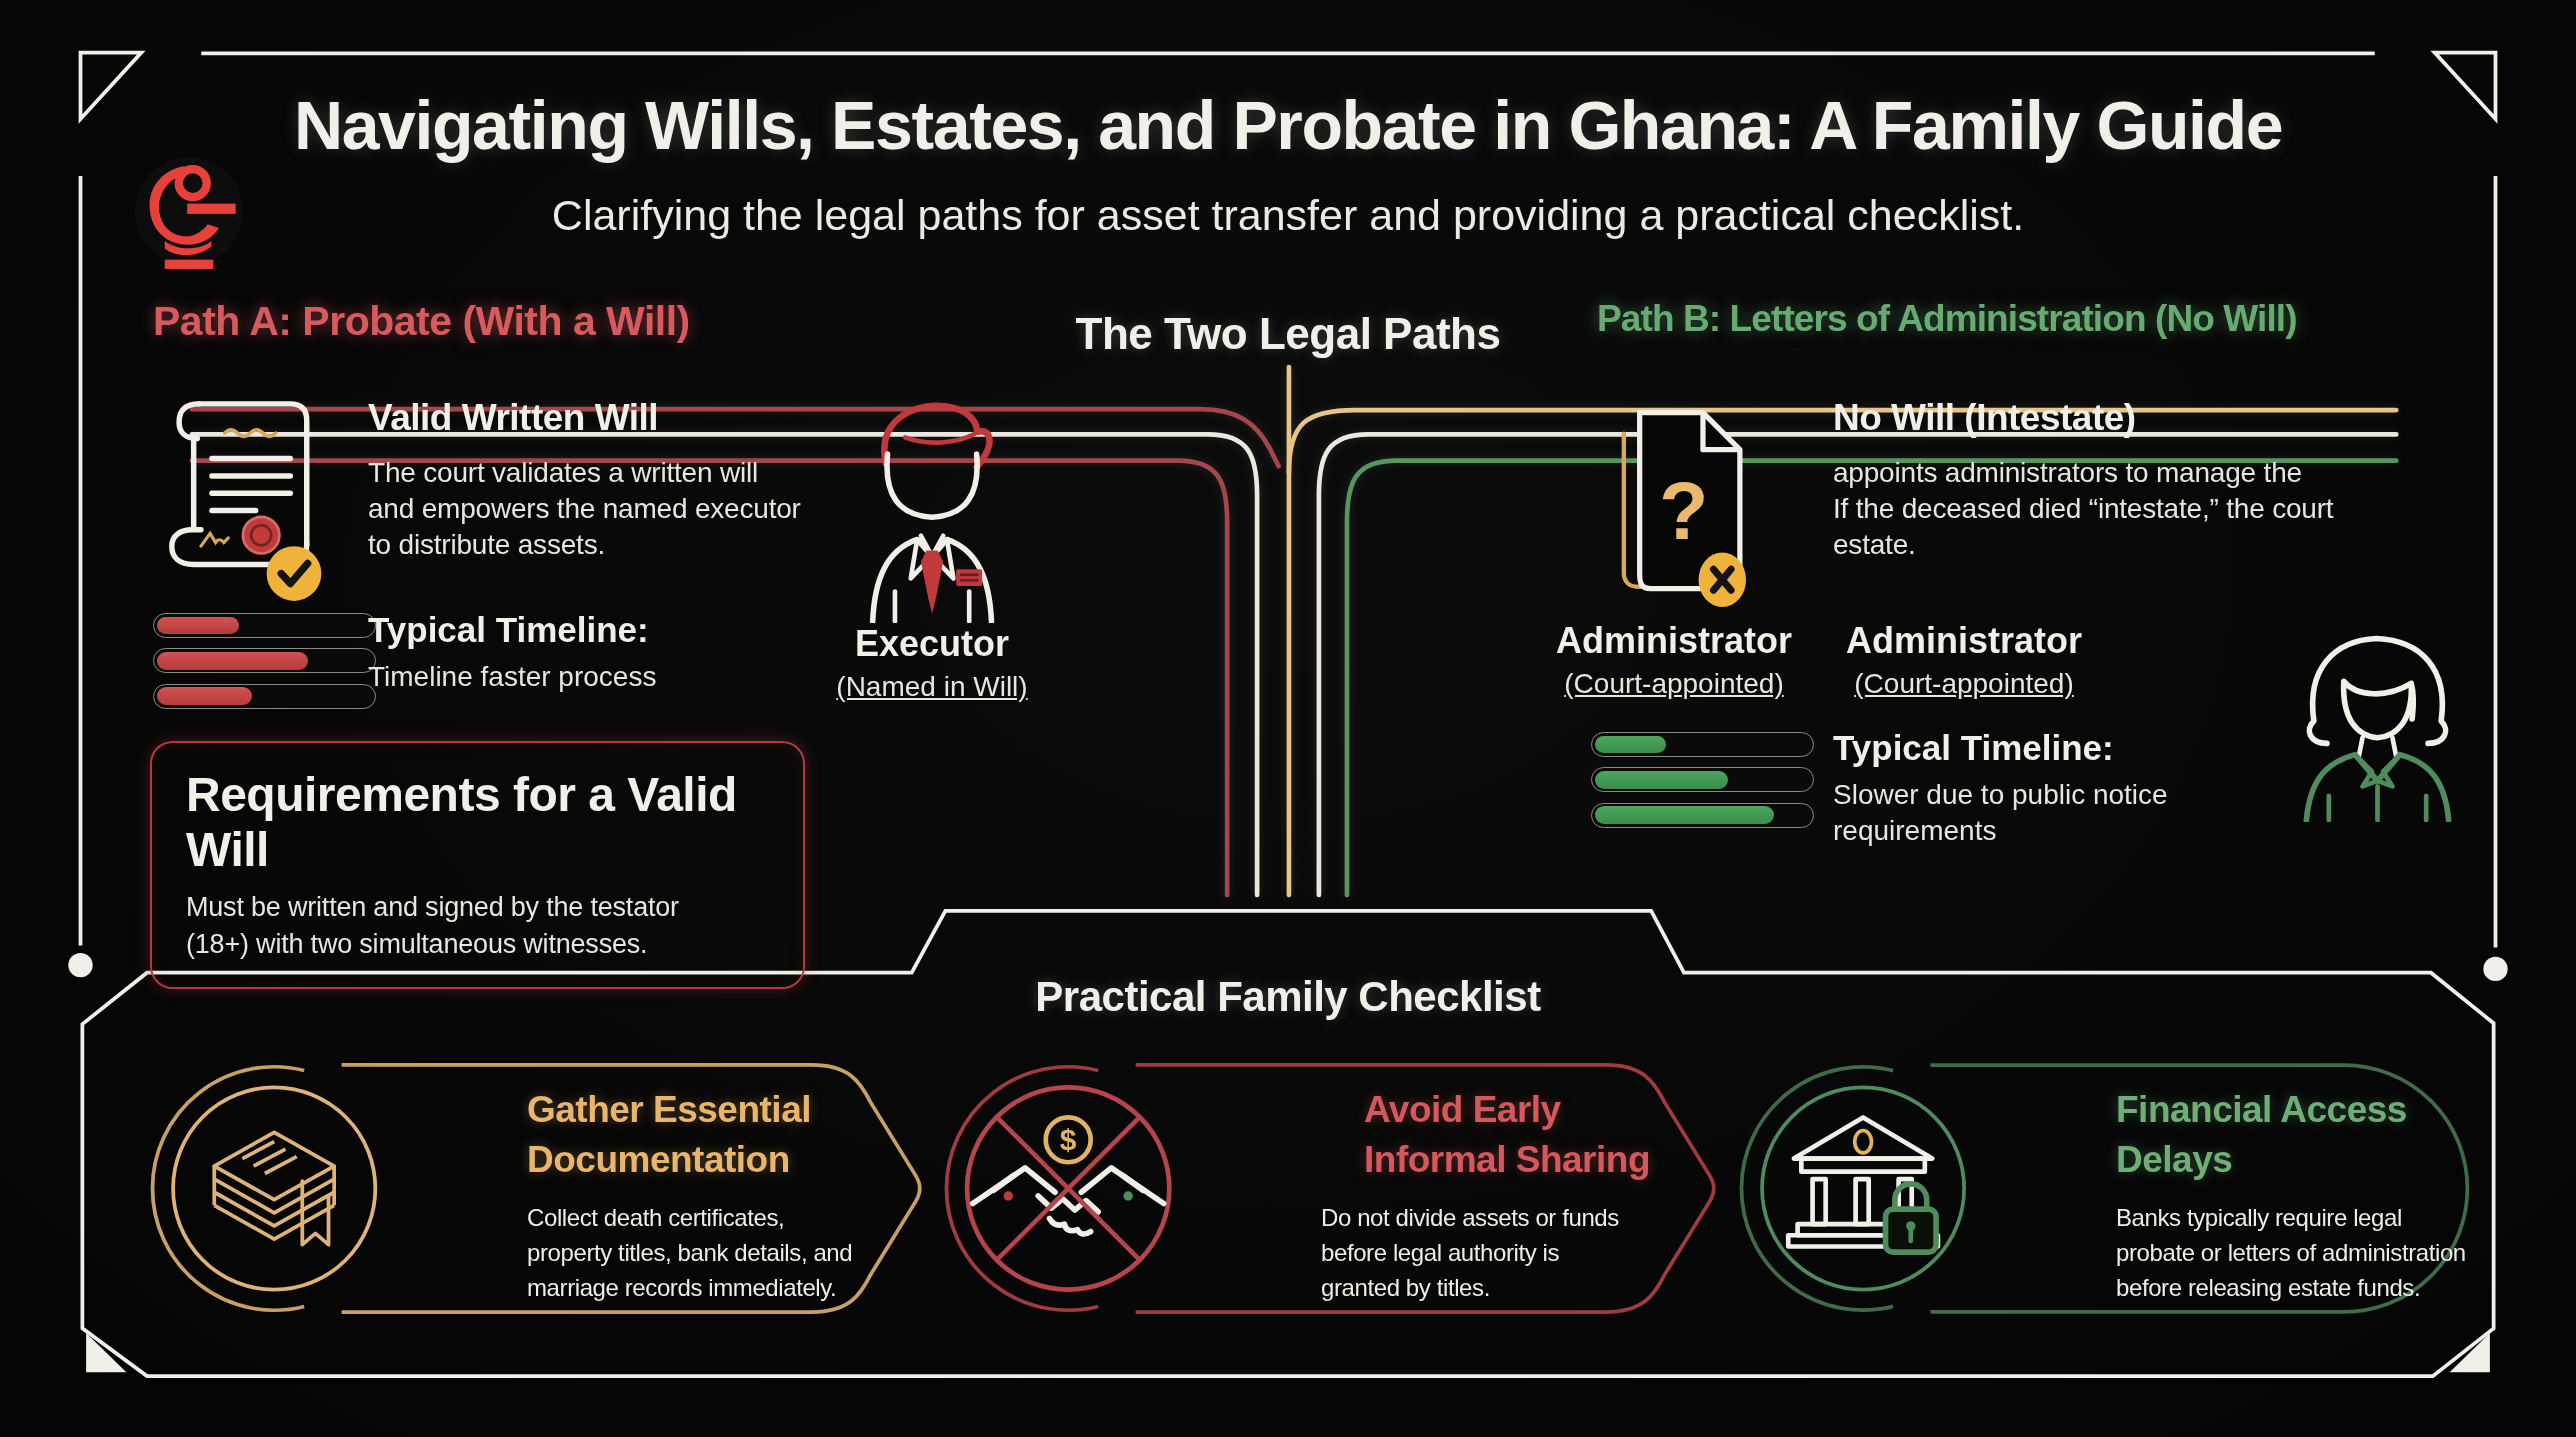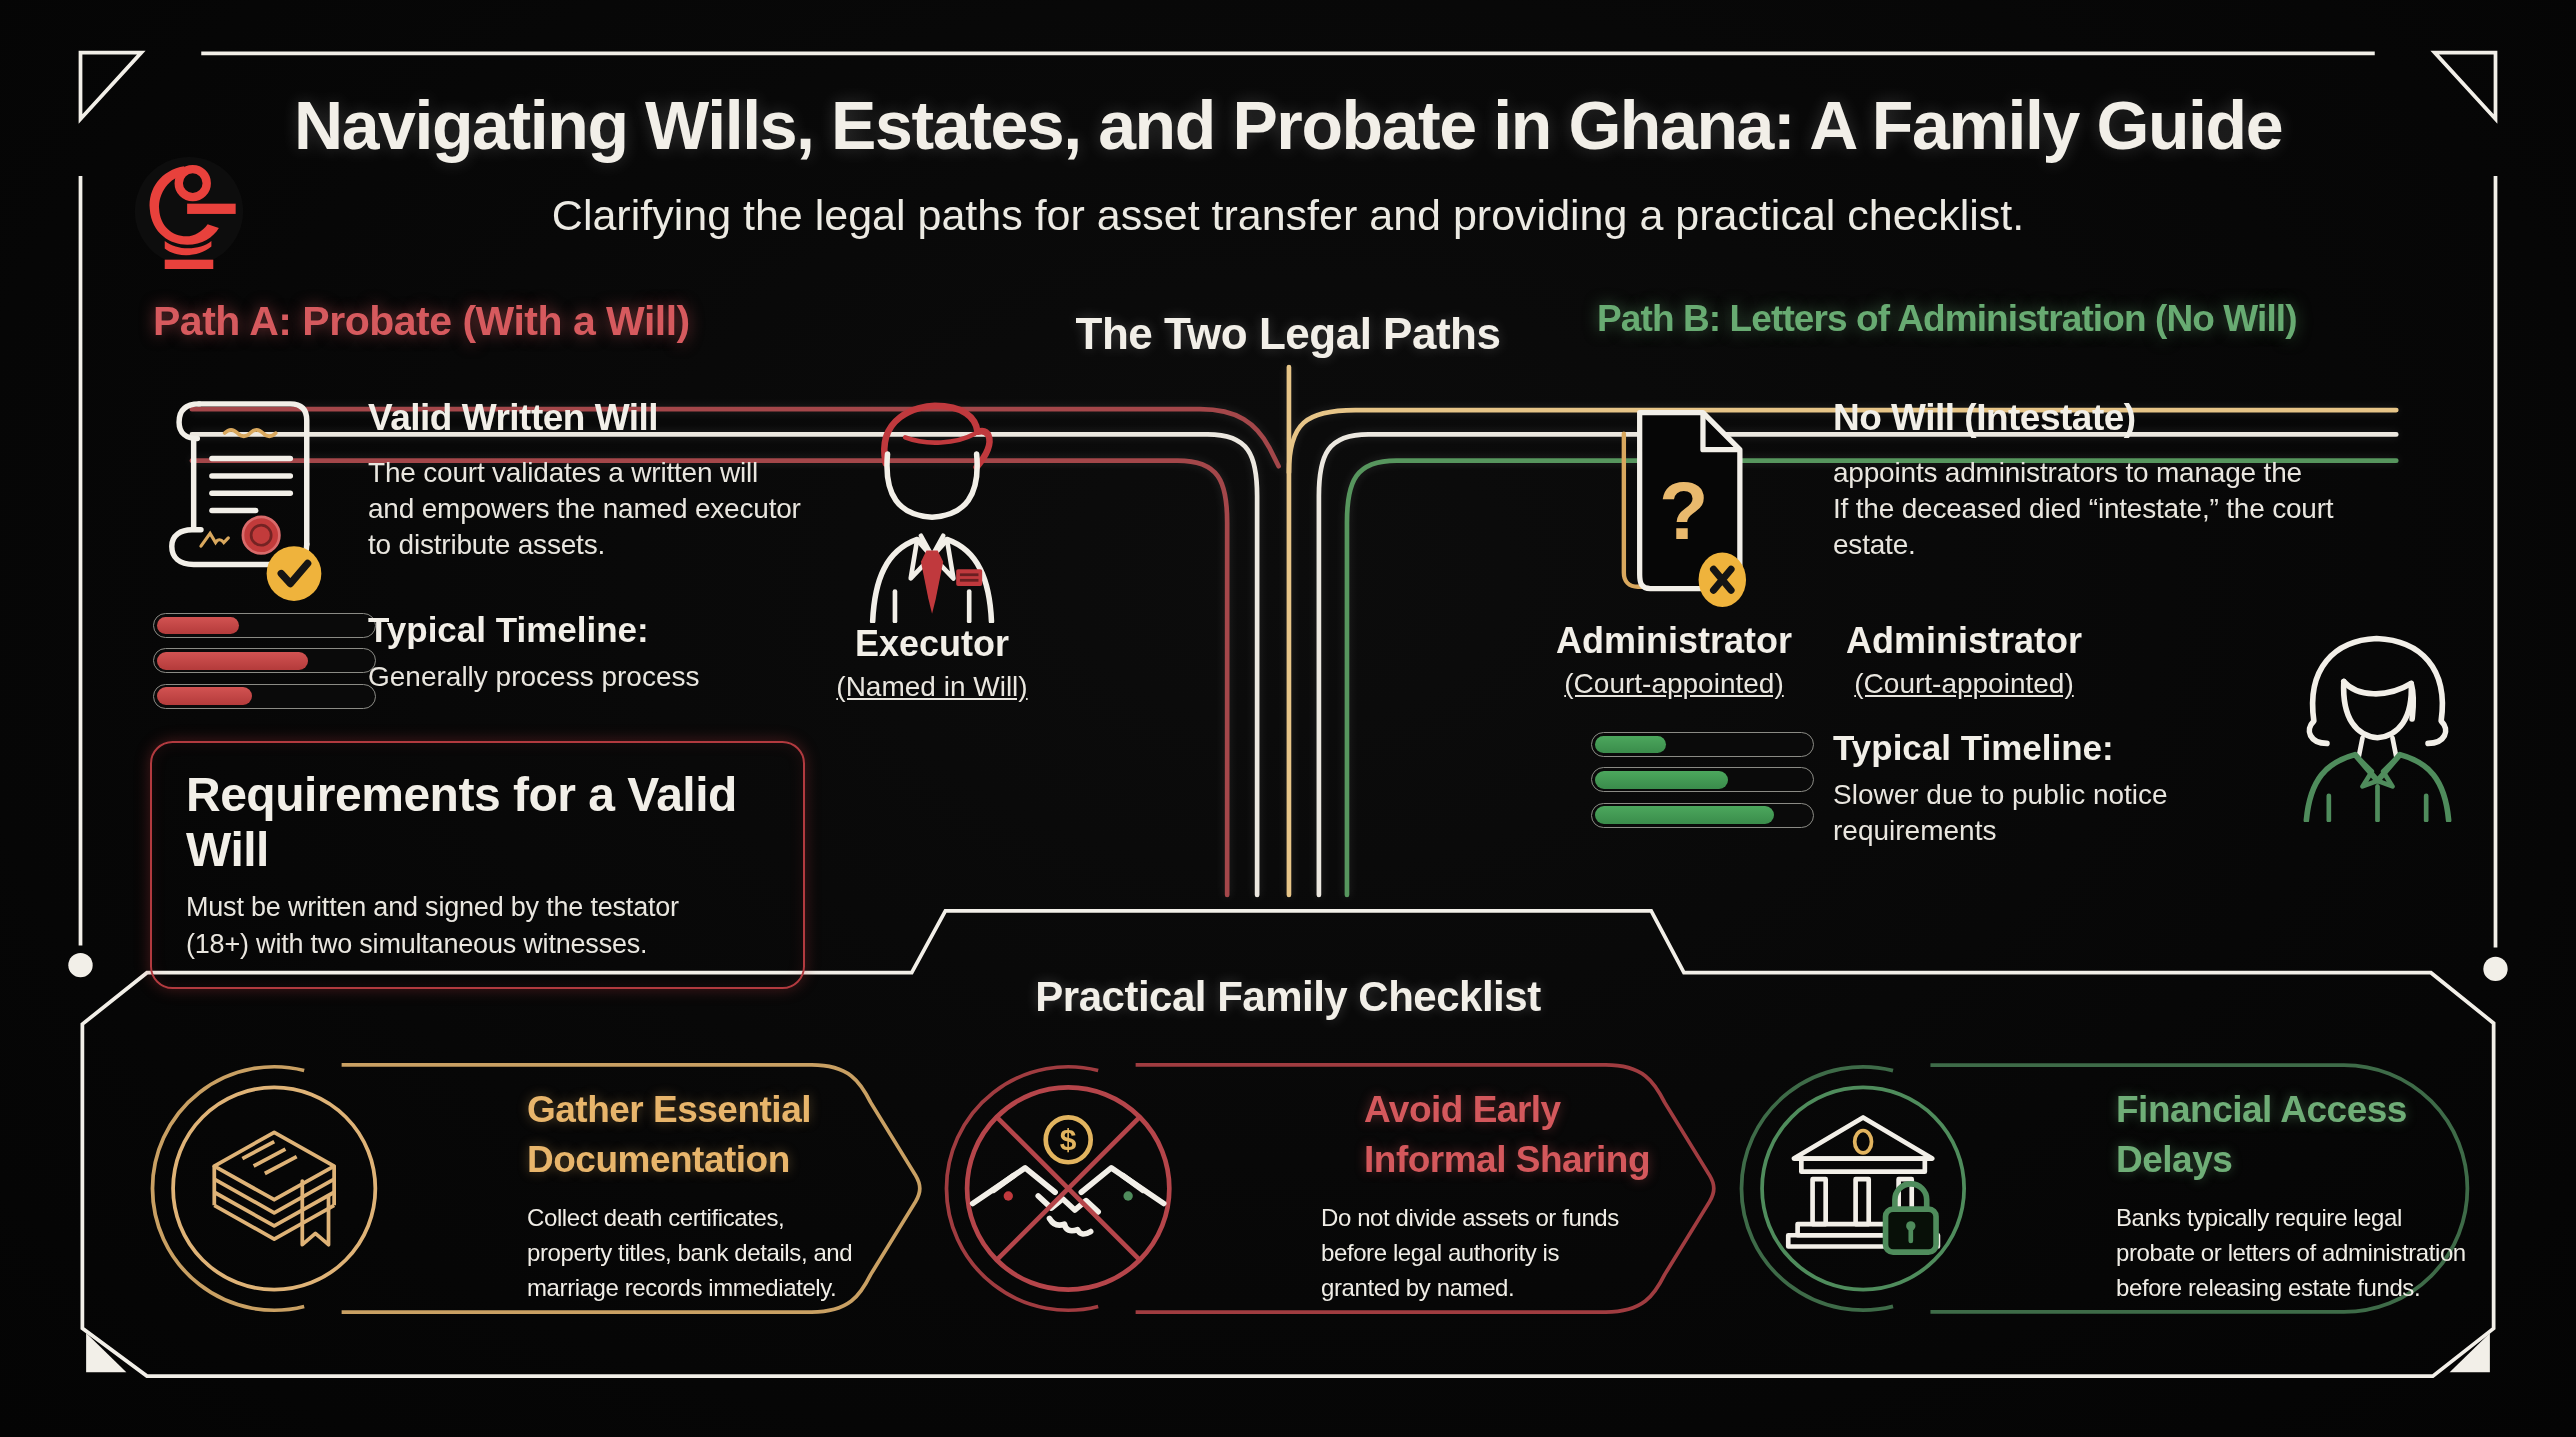--- a/index.html
+++ b/index.html
@@ -123,21 +123,21 @@
         <div class="bar-fill red" style="width: 38%;"></div>
       </div>
     <div class="bar">
         <div class="bar-fill red" style="width: 70%;"></div>
       </div>
     <div class="bar">
         <div class="bar-fill red" style="width: 44%;"></div>
       </div>
   </div>
   <div class="abs tl-label" style="left:368px;top:610px;">Typical Timeline:</div>
-  <div class="abs tl-note" style="left:368px;top:661px;">Generally process process</div>
+  <div class="abs tl-note" style="left:368px;top:661px;">Timeline faster process</div>
 
   <div class="abs req-box">
     <div class="block-title">Requirements for a Valid Will</div>
     <div class="block-body">
       <div>Must be written and signed by the testator</div>
       <div>(18+) with two simultaneous witnesses.</div>
     </div>
   </div>
 
   <svg class="abs" width="234" height="232" viewBox="0 0 250 250" style="left:816px;top:391px;">
@@ -273,21 +273,21 @@
         <path d="M62 60 L214 212 M214 60 L62 212" stroke="#b5454a" stroke-width="5" stroke-linecap="round"></path>
       </g>
     </svg>
     <div class="card-title">
       <div>Avoid Early</div>
       <div>Informal Sharing</div>
     </div>
     <div class="card-body">
       <div>Do not divide assets or funds</div>
       <div>before legal authority is</div>
-      <div>granted by named.</div>
+      <div>granted by titles.</div>
     </div>
   </div>
 
   <div class="abs card green" style="left:1734px;width:739px;">
     <svg width="739" height="255" viewBox="0 0 790 272" style="position:absolute;left:0;top:0;">
       <g fill="none" stroke="#3e6b48" stroke-width="4">
         <path d="M210 4 H652 A128 128 0 0 1 652 268 H210"></path>
         <path d="M170 10 A130 130 0 1 0 170 262"></path>
         <circle cx="138" cy="136" r="108" stroke="#4f8c5c"></circle>
       </g>

